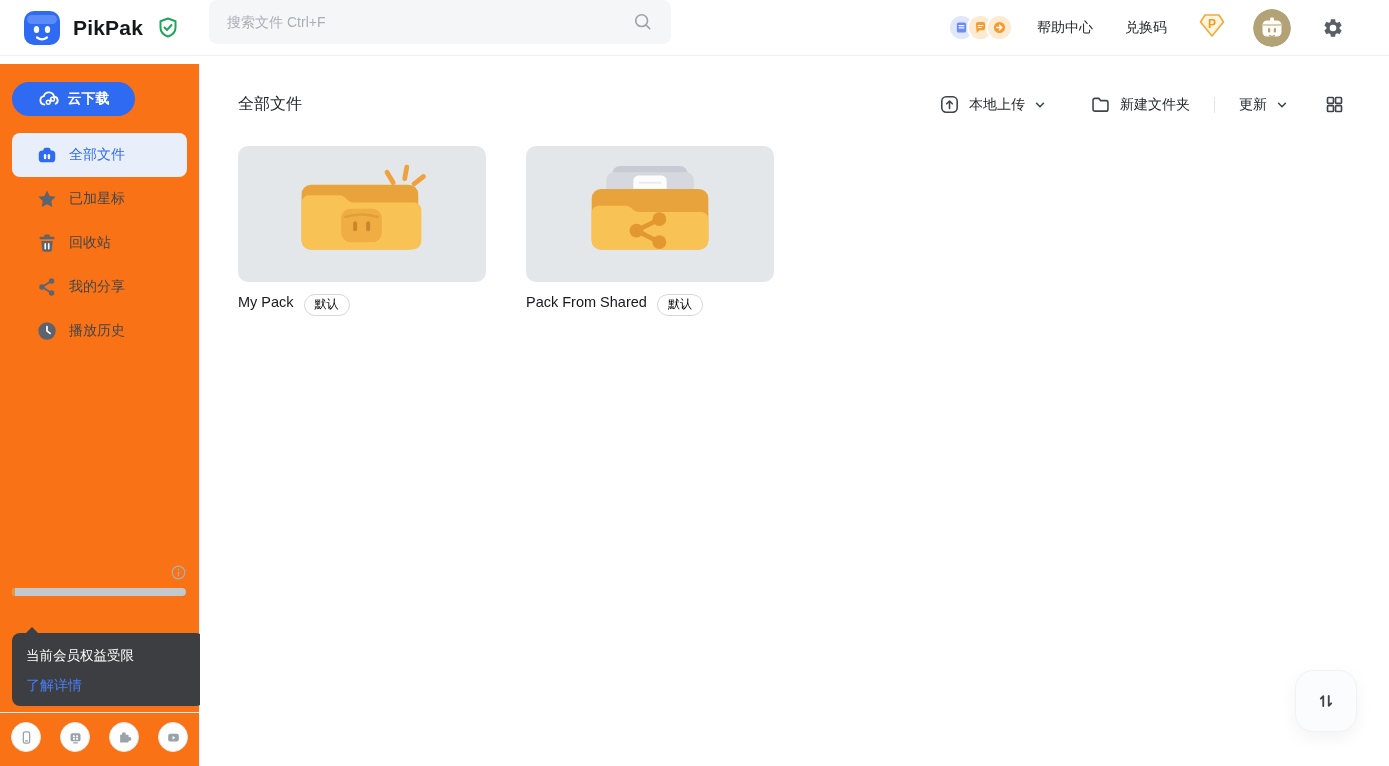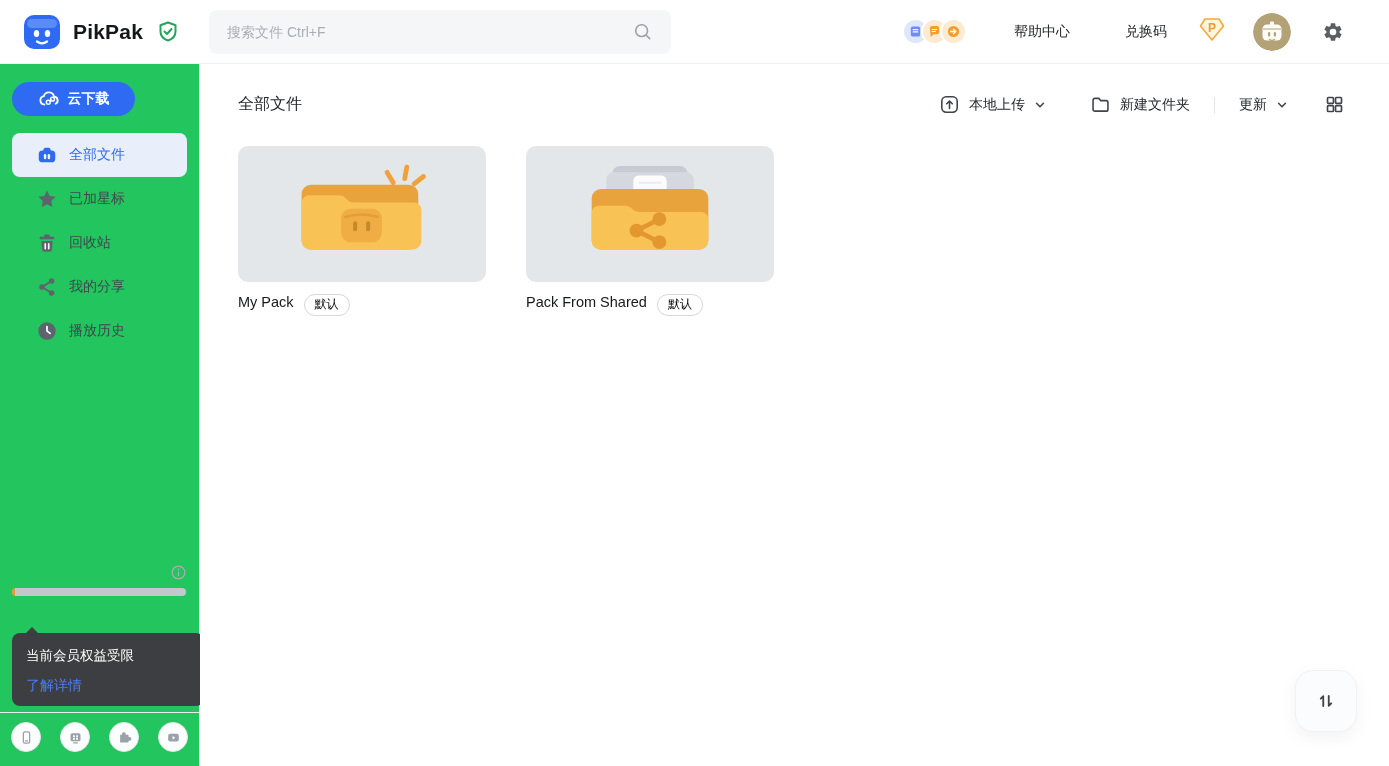--- a/index.html
+++ b/index.html
@@ -1,46 +1,46 @@
 <!DOCTYPE html>
 <html><head>
 <meta charset="utf-8">
 <style>
   * { margin:0; padding:0; box-sizing:border-box; }
   html,body { width:1389px; height:766px; overflow:hidden;
     font-family:"Liberation Sans","DejaVu Sans",sans-serif; background:#fff; }
 
   
-  .header { position:absolute; top:0; left:0; width:1389px; height:64px;
-    background:#fff; border-bottom:1px solid #EFF1F3; display:flex; align-items:center; z-index:20; }
+  .header { position:absolute; top:0; left:0; width:1389px; height:56px;
+    background:#fff; border-bottom:1px solid #EFF1F3; display:flex; z-index:20; }
   .logo-wrap { display:flex; align-items:center; margin-left:22px; gap:11px; }
   .logo-box { width:40px; height:40px; }
   .brand { font-size:21px; font-weight:700; color:#15171A; letter-spacing:.2px; }
   .shield { margin-left:3px; display:flex; }
   .search-box { margin-left:30px; width:462px; height:44px; background:#F5F6F7;
     border-radius:8px; display:flex; align-items:center; padding:0 18px; }
   .search-box input { border:none; background:transparent; outline:none; flex:1;
     font-size:14px; color:#a16207; font-family:inherit; }
   .search-box input::placeholder { color:#A9AFB7; }
   .header-right { margin-left:auto; margin-right:45px; display:flex; align-items:center; }
   .badge-circles { display:flex; margin-right:24px; }
   .badge-circle { width:27px; height:27px; border-radius:50%; display:flex; align-items:center;
     justify-content:center; border:2px solid #fff; cursor:pointer; }
   .badge-circle + .badge-circle { margin-left:-8px; }
   .bc-blue { background:#DEE7FB; } .bc-orange { background:#FCEBD2; }
-  .nav-link { font-size:14px; color:#24272C; margin-right:32px; cursor:pointer; white-space:nowrap;margin-left:23px; }
+  .nav-link { font-size:14px; color:#24272C; margin-right:32px; cursor:pointer; white-space:nowrap; }
   .gem { margin-right:28px; position:relative; cursor:pointer; }
   .gem-letter { position:absolute; top:4px; left:0; width:26px; text-align:center;
     font-size:12px; font-weight:700; color:#F09B27; }
   .avatar { width:38px; height:38px; border-radius:50%; margin-right:31px; cursor:pointer; }
   .gear-btn { display:flex; cursor:pointer; }
 
   
   .sidebar { position:absolute; top:64px; left:0; width:200px; height:702px;
-    background:#22c55e; border-right:1px solid #F0F2F4; }
+    background:#f97316; border-right:1px solid #F0F2F4; }
   .cloud-btn { position:absolute; left:12px; top:18px; width:123px; height:34px;
     border-radius:17px; background:#2E6BF2; color:#fff; display:flex; align-items:center;
     justify-content:center; gap:8px; font-size:14px; font-weight:600; border:none; cursor:pointer; }
   .menu { position:absolute; top:69px; left:12px; right:12px; }
   .menu-item { height:44px; display:flex; align-items:center; border-radius:8px;
     padding-left:24px; gap:11px; font-size:14px; color:#41464E; cursor:pointer; }
   .menu-item.selected { background:#E9EEFB; color:#2E6BF2; }
   .menu-icon { width:22px; height:22px; display:flex; align-items:center; justify-content:center; }
   .info-btn { position:absolute; right:13px; top:501px; cursor:pointer; display:flex; }
   .progress { position:absolute; left:12px; right:13px; top:524px; height:8px;

